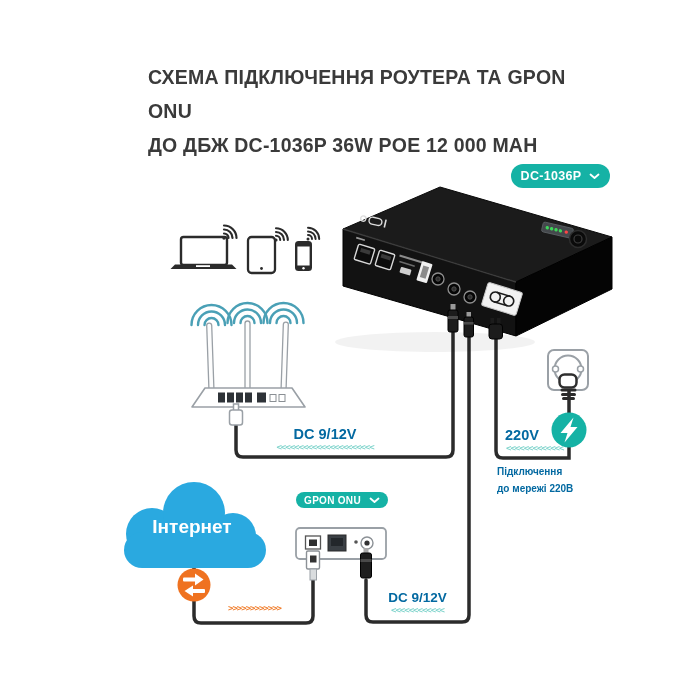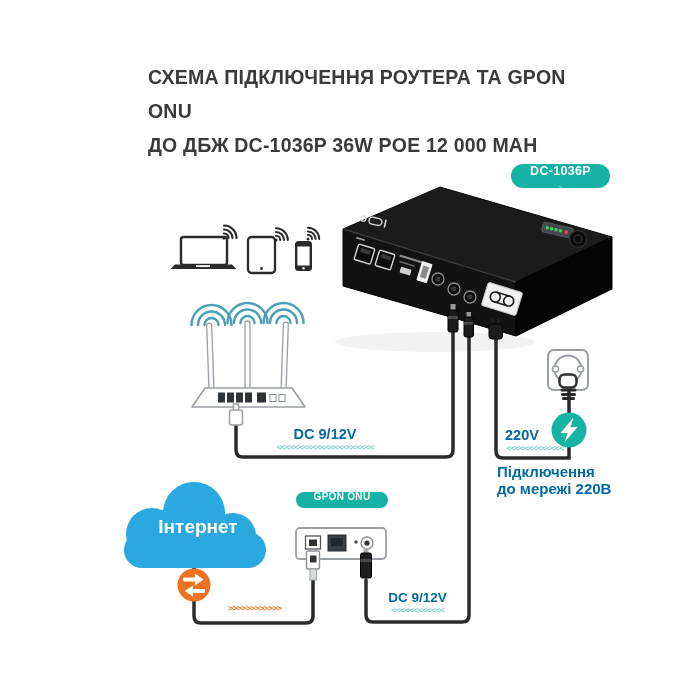--- a/index.html
+++ b/index.html
@@ -3,31 +3,31 @@
 <meta charset="utf-8">
 <style>
   html,body{margin:0;padding:0;background:#fff;}
   .stage{position:relative;width:700px;height:700px;background:#ffffff;overflow:hidden;
          font-family:"Liberation Sans",sans-serif;}
   .art{position:absolute;left:0;top:0;z-index:1;}
   .title{position:absolute;left:148px;top:60px;width:460px;z-index:2;
          font-size:19.5px;line-height:34px;font-weight:bold;color:#3a3a3a;letter-spacing:.2px;}
   .badge{position:absolute;z-index:3;background:#15b2a5;color:#fff;border-radius:15px;
          display:flex;align-items:center;justify-content:center;gap:8px;
-         font-weight:bold;cursor:pointer;letter-spacing:.3px;flex-direction:column;}
+         font-weight:bold;cursor:pointer;letter-spacing:.3px;}
   .badge svg{display:block;}
   .badge-ups{left:511px;top:164px;width:99px;height:24px;font-size:12.5px;}
   .badge-router{left:89px;top:376px;width:100px;height:28px;font-size:13px;}
   .badge-onu{left:296px;top:492px;width:92px;height:16px;font-size:10px;}
   .lbl{position:absolute;z-index:2;font-weight:bold;color:#0369a1;}
   .lbl-router-dc{left:260px;top:426px;width:130px;text-align:center;font-size:14.5px;}
   .lbl-onu-dc{left:355px;top:590px;width:125px;text-align:center;font-size:13.5px;}
   .lbl-220{left:505px;top:427px;font-size:14.5px;text-align:center;}
-  .lbl-note{left:497px;top:464px;font-size:15px;line-height:16.5px;}
-  .lbl-cloud{left:137px;top:516px;width:122px;text-align:center;z-index:2;
+  .lbl-note{left:497px;top:464px;font-size:10px;line-height:16.5px;}
+  .lbl-cloud{left:131px;top:516px;width:122px;text-align:center;z-index:2;
              color:#fff;font-size:19px;font-weight:bold;}
   .flow{position:absolute;z-index:2;font-family:"DejaVu Sans Mono",monospace;
         font-weight:bold;font-size:9px;letter-spacing:-1px;color:#7ed3cb;white-space:nowrap;}
   .flow-router{left:260px;top:442px;width:130px;text-align:center;}
   .flow-onu{left:355px;top:605px;width:125px;text-align:center;}
   .flow-mains{left:506px;top:443px;}
   .flow-internet{left:228px;top:603px;color:#f07b28;}
 </style>
 </head>
 <body>

